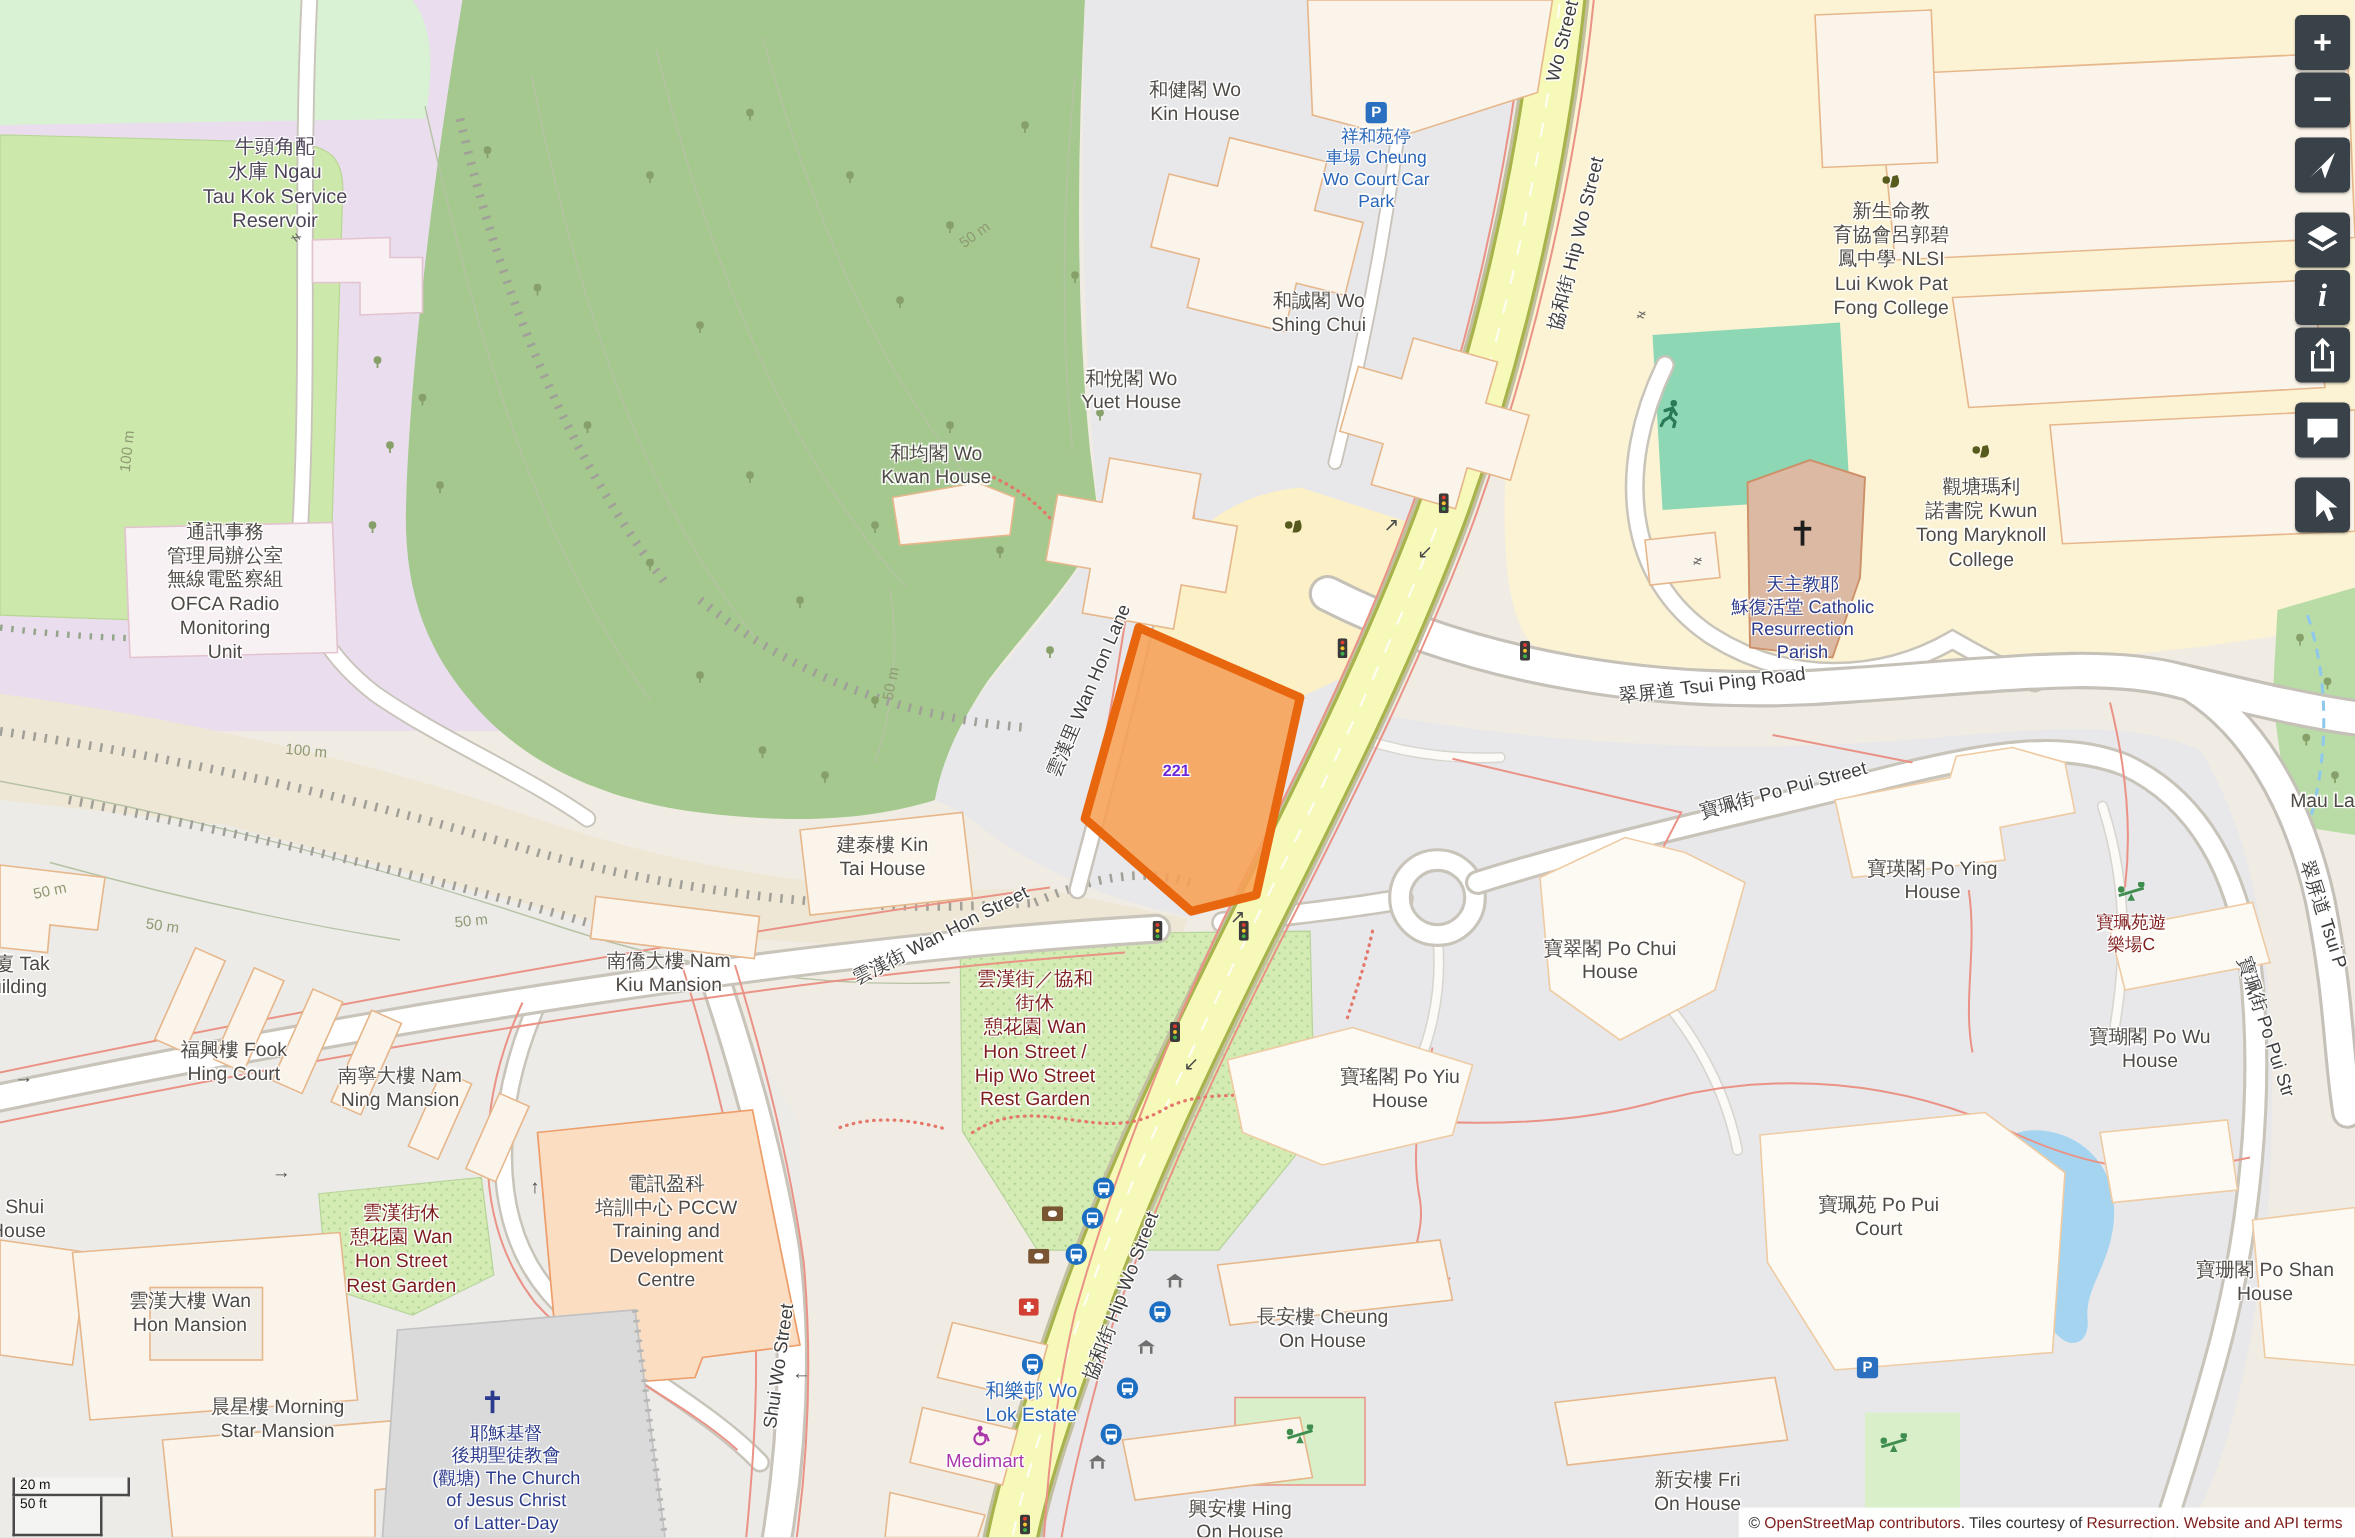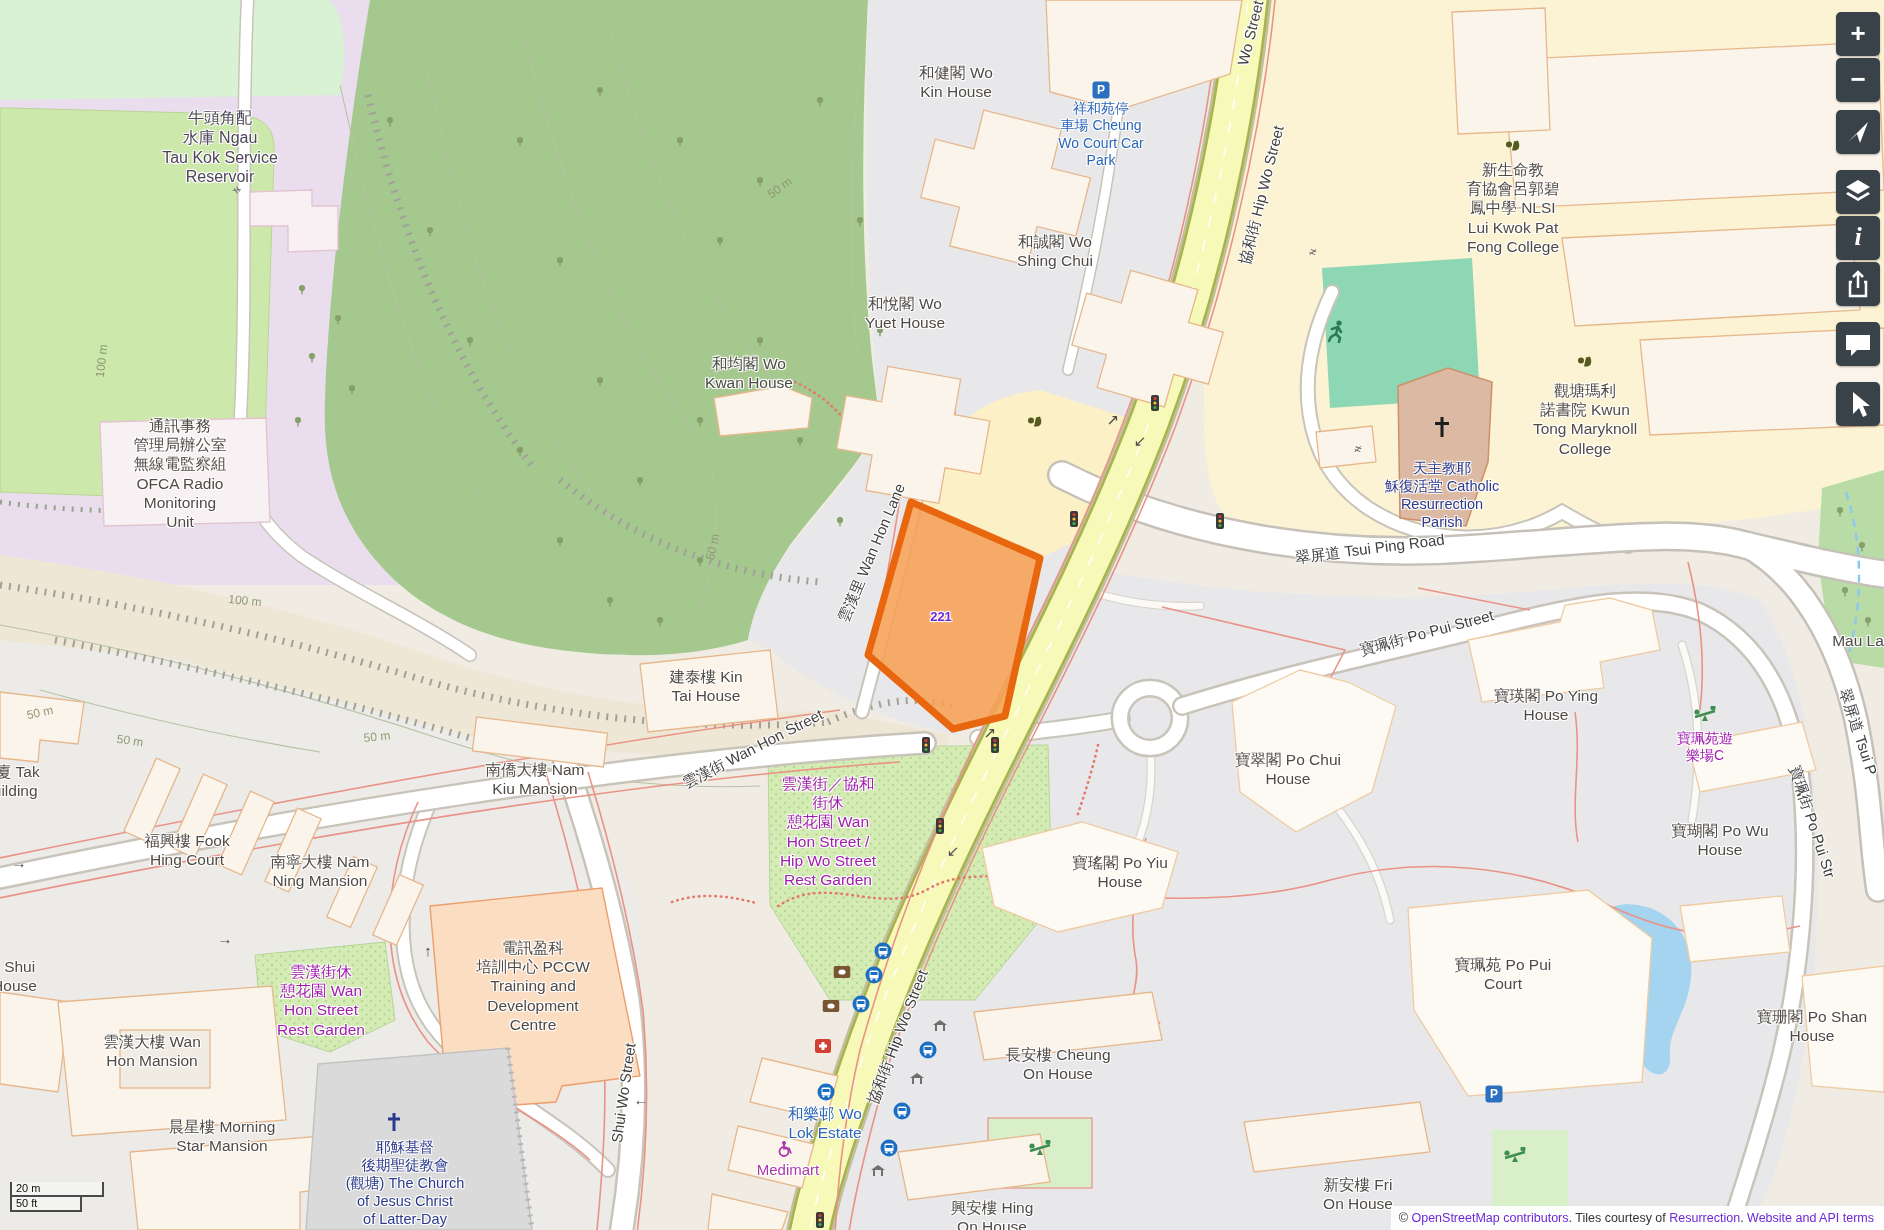--- a/index.html
+++ b/index.html
@@ -4,21 +4,21 @@
 <style>
   html,body{margin:0;padding:0;background:#ddd;}
   #stage{position:relative;width:1884px;height:1230px;overflow:hidden;
          font-family:"Liberation Sans","DejaVu Sans",sans-serif;background:#f0ece3;}
   #geo{position:absolute;left:0;top:0;}
   .lbl{position:absolute;transform:translate(-50%,-50%);text-align:center;white-space:pre;
        font-size:15.5px;line-height:1.24;color:#4f4a45;pointer-events:none;
        text-shadow:-1px -1px 0 rgba(255,255,255,.95),1px -1px 0 rgba(255,255,255,.95),
                    -1px 1px 0 rgba(255,255,255,.95),1px 1px 0 rgba(255,255,255,.95),0 0 3px #fff;}
   .street{font-size:15px;color:#3f3f3f;}
-  .green{color:#a21caf;}
+  .green{color:#7f1d1d;}
   .blue{color:#2a66b8;font-size:14px;}
   .navy{color:#2b3a8c;font-size:14.5px;}
   .magenta{color:#ac39ac;font-size:15px;}
   .purple{color:#4e4558;}
   .contour{font-size:12px;color:#8f9a74;text-shadow:none;}
   .gray{color:#6d28d9;font-size:13px;font-weight:bold;}
   .arrow{position:absolute;transform:translate(-50%,-50%);font-size:15px;color:#4a4a4a;
          text-shadow:none;pointer-events:none;}
   .gate{position:absolute;transform:translate(-50%,-50%);font-size:12px;color:#666;pointer-events:none;}
   .icon{position:absolute;transform:translate(-50%,-50%);pointer-events:none;}
@@ -26,25 +26,25 @@
          font-size:12px;line-height:17px;text-align:center;}
   
   .ctl{position:absolute;right:4px;width:44px;height:44px;border-radius:5px;background:#394249;
        color:#fff;text-align:center;cursor:pointer;box-shadow:0 1px 2px rgba(0,0,0,.3);}
   .ctl span{font-size:26px;line-height:42px;font-weight:bold;}
   .ctl svg{margin-top:6px;}
   
   #scalebar{position:absolute;left:10px;top:1182px;font-size:11px;color:#111;}
   .s-line{border:2px solid #4a4a4a;border-top:none;height:15px;line-height:13px;padding:0 4px;
           background:rgba(255,255,255,.45);box-sizing:border-box;}
-  .s-line.imp{border-top:none;border-bottom:2px solid #4a4a4a;height:15px;}
+  .s-line.imp{border-top:none;border-bottom:2px solid #4a4a4a;height:32px;}
   
   #attrib{position:absolute;right:0;bottom:0;height:24px;line-height:24px;background:rgba(255,255,255,.95);
           padding:0 10px 0 8px;font-size:12.5px;color:#333;}
-  #attrib a{color:#6d28d9;text-decoration:none;}
+  #attrib a{color:#7f1d1d;text-decoration:none;}
 </style>
 </head>
 <body>
 
 <div id="stage">
 
 <svg id="geo" width="1884" height="1230" viewBox="0 0 1884 1230">
   <defs>
     <pattern id="dots" width="9" height="9" patternUnits="userSpaceOnUse">
       <rect width="9" height="9" fill="#d4ecb4"></rect>

